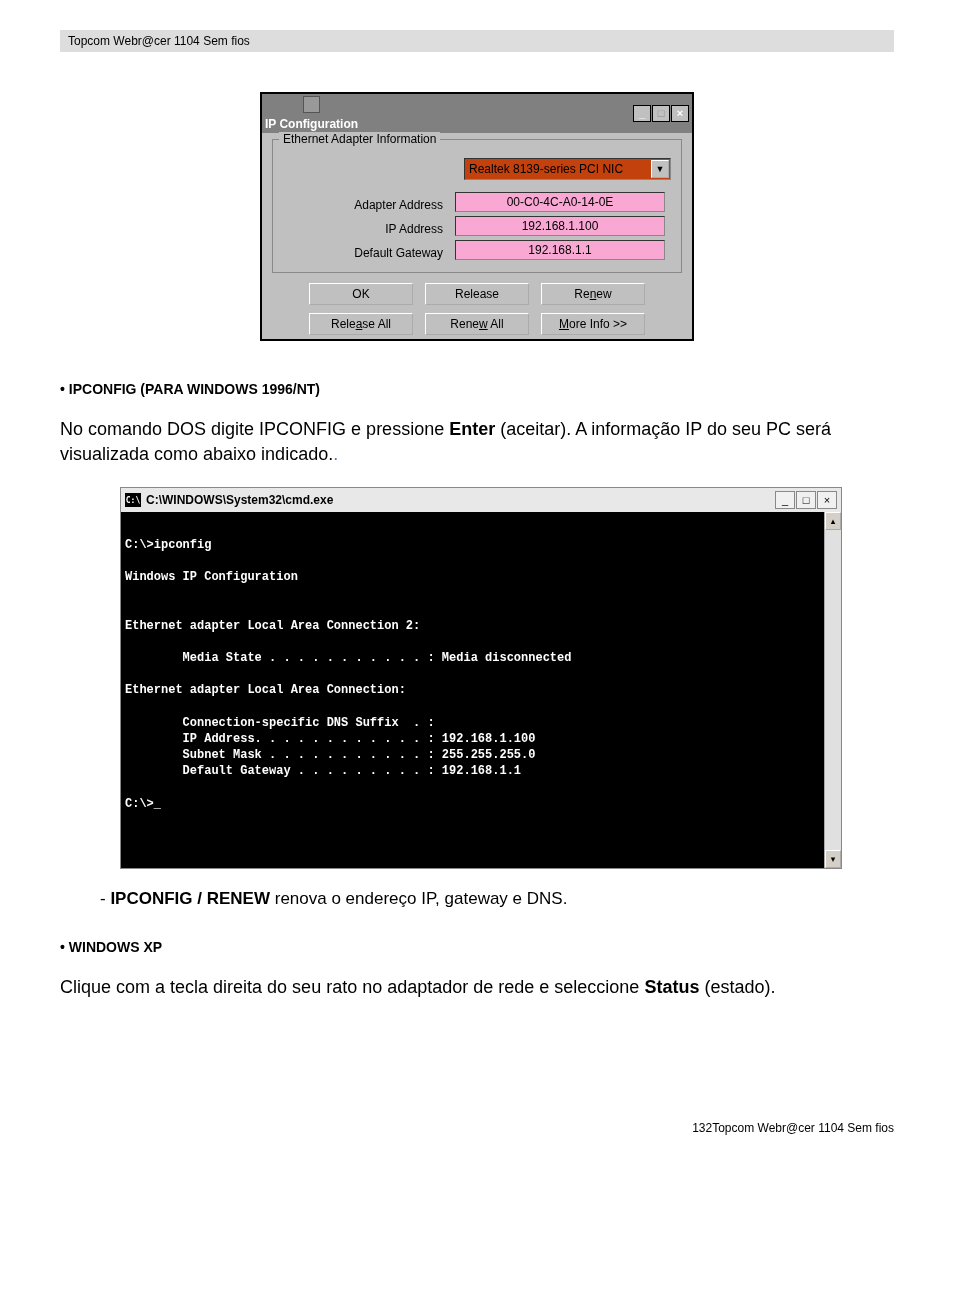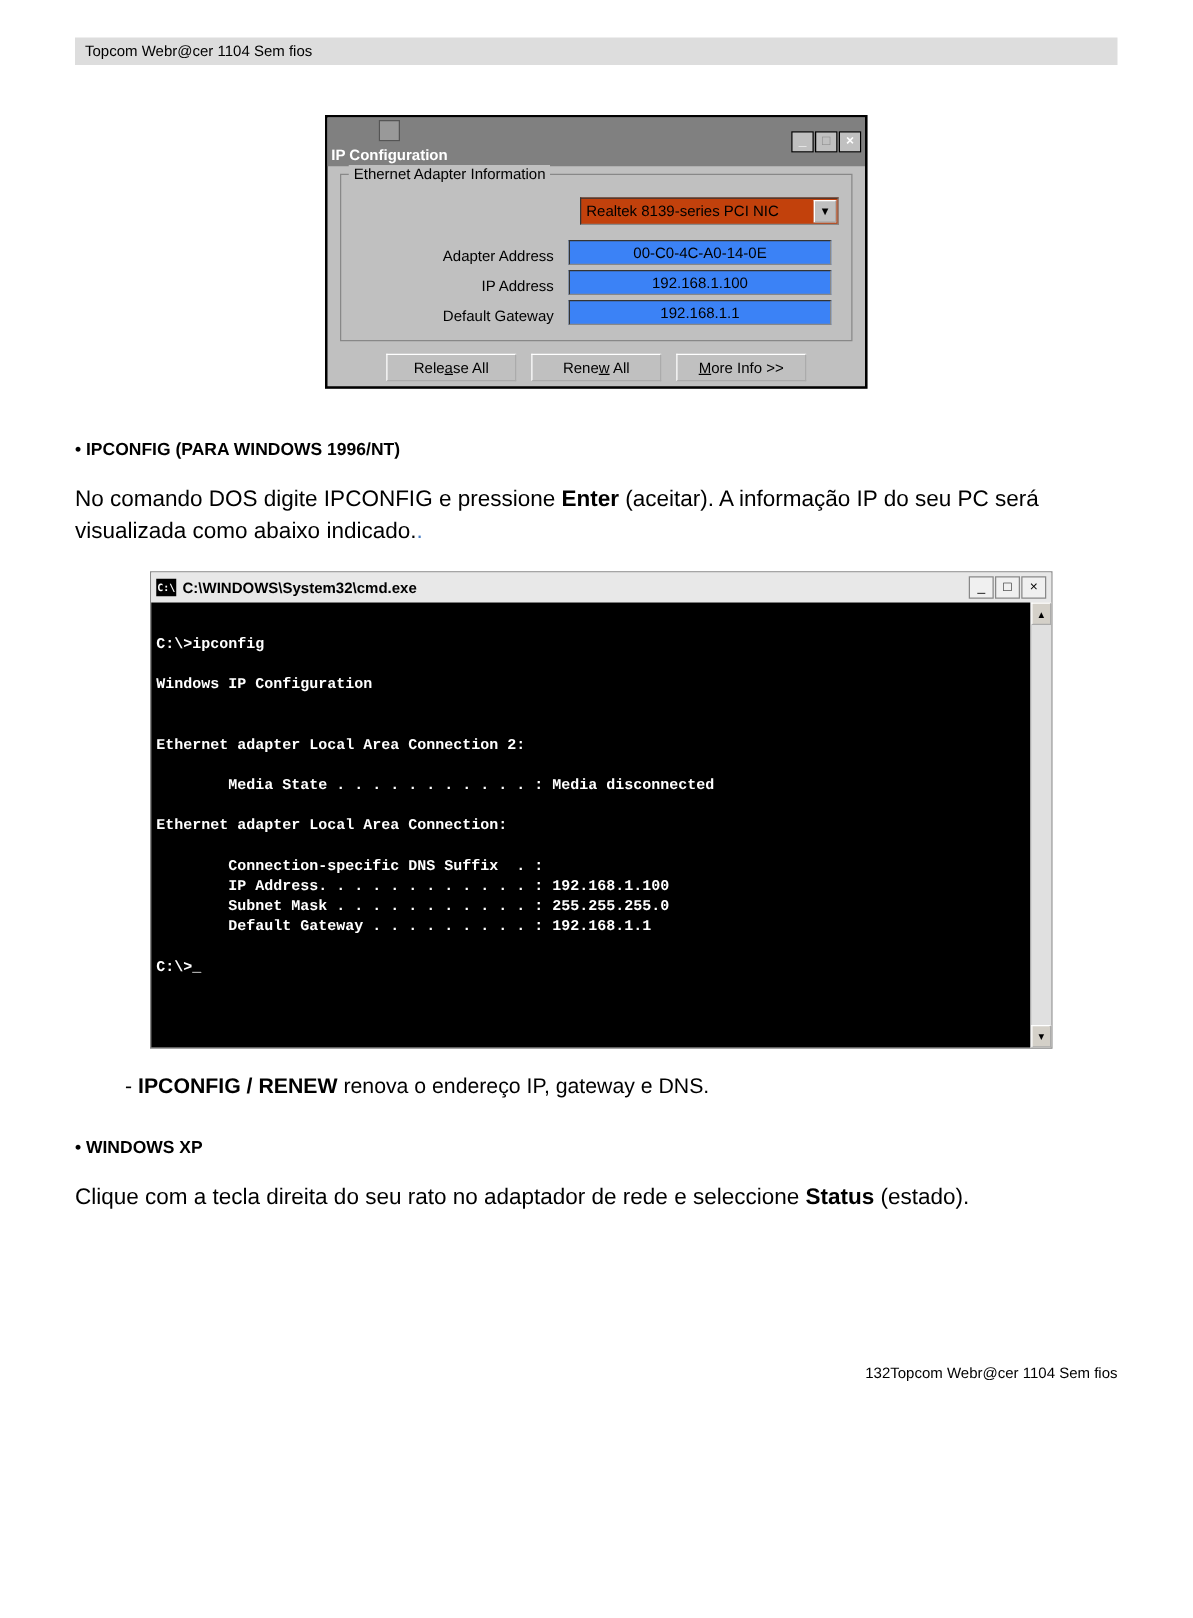--- a/index.html
+++ b/index.html
@@ -112,21 +112,21 @@
   .info-label {
     width: 170px;
     text-align: right;
     padding-right: 12px;
   }
   .info-value {
     width: 200px;
     border: 1px inset #888;
     padding: 2px 4px;
     text-align: center;
-    background: #3b82f6;
+    background: #f9a8d4;
   }
   .btn-row {
     display: flex;
     justify-content: center;
     gap: 12px;
     margin: 8px 0 6px 0;
   }
   .win-button {
     min-width: 86px;
     padding: 3px 8px;
@@ -267,20 +267,25 @@
       <div class="info-row">
         <div class="info-label">IP Address</div>
         <div class="info-value">192.168.1.100</div>
       </div>
       <div class="info-row">
         <div class="info-label">Default Gateway</div>
         <div class="info-value">192.168.1.1</div>
       </div>
     </div>
 
+    <div class="btn-row">
+      <div class="win-button">OK</div>
+      <div class="win-button">Release</div>
+      <div class="win-button">Re<span class="ul">n</span>ew</div>
+    </div>
     <div class="btn-row" style="margin-bottom:4px;">
       <div class="win-button">Rele<span class="ul">a</span>se All</div>
       <div class="win-button">Rene<span class="ul">w</span> All</div>
       <div class="win-button"><span class="ul">M</span>ore Info &gt;&gt;</div>
     </div>
   </div>
 
   <div class="h2">• IPCONFIG (PARA WINDOWS 1996/NT)</div>
   <div class="body-text">
     <span>No comando DOS digite IPCONFIG e pressione </span><b>Enter</b><span> (aceitar). A informação IP do seu PC será visualizada como abaixo indicado.</span><span class="blue-dots">.</span>

